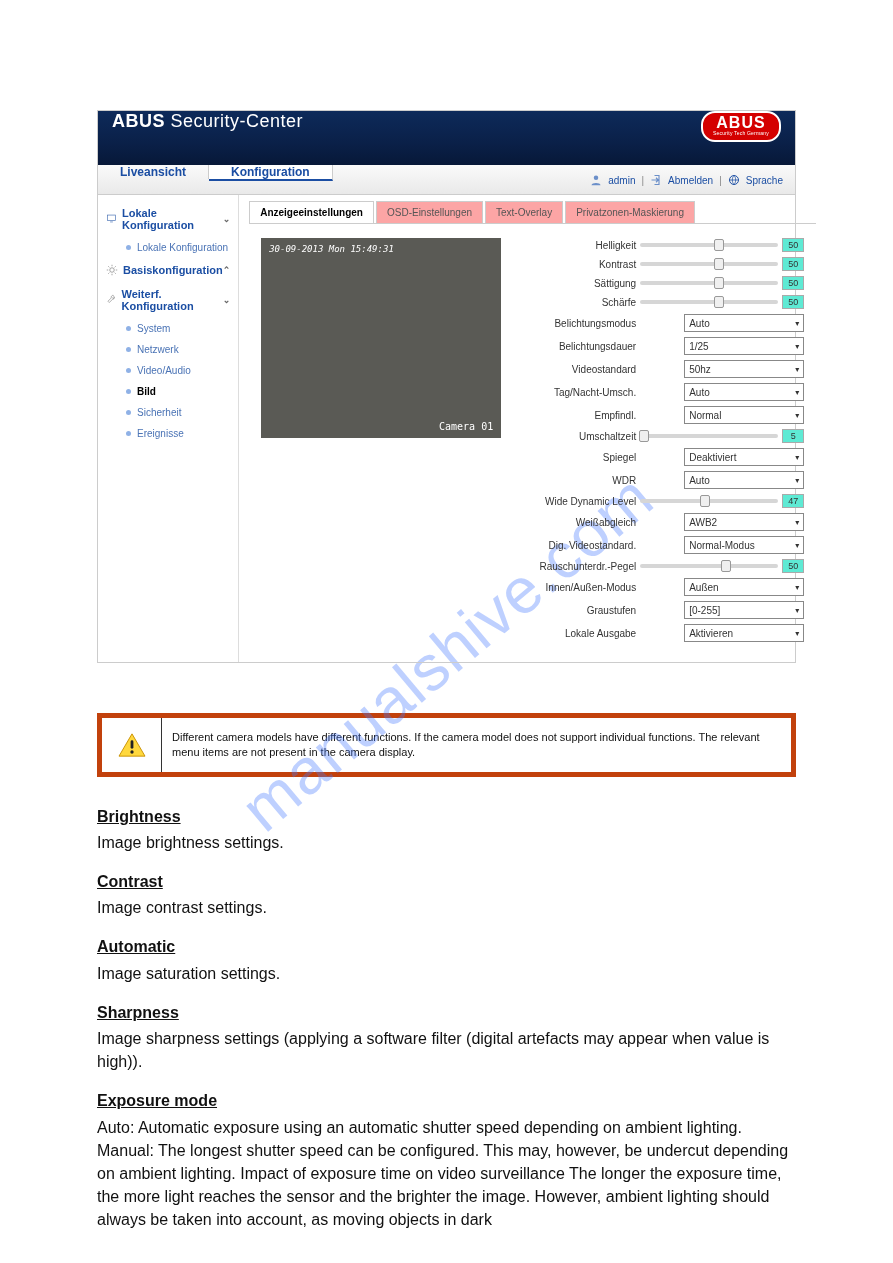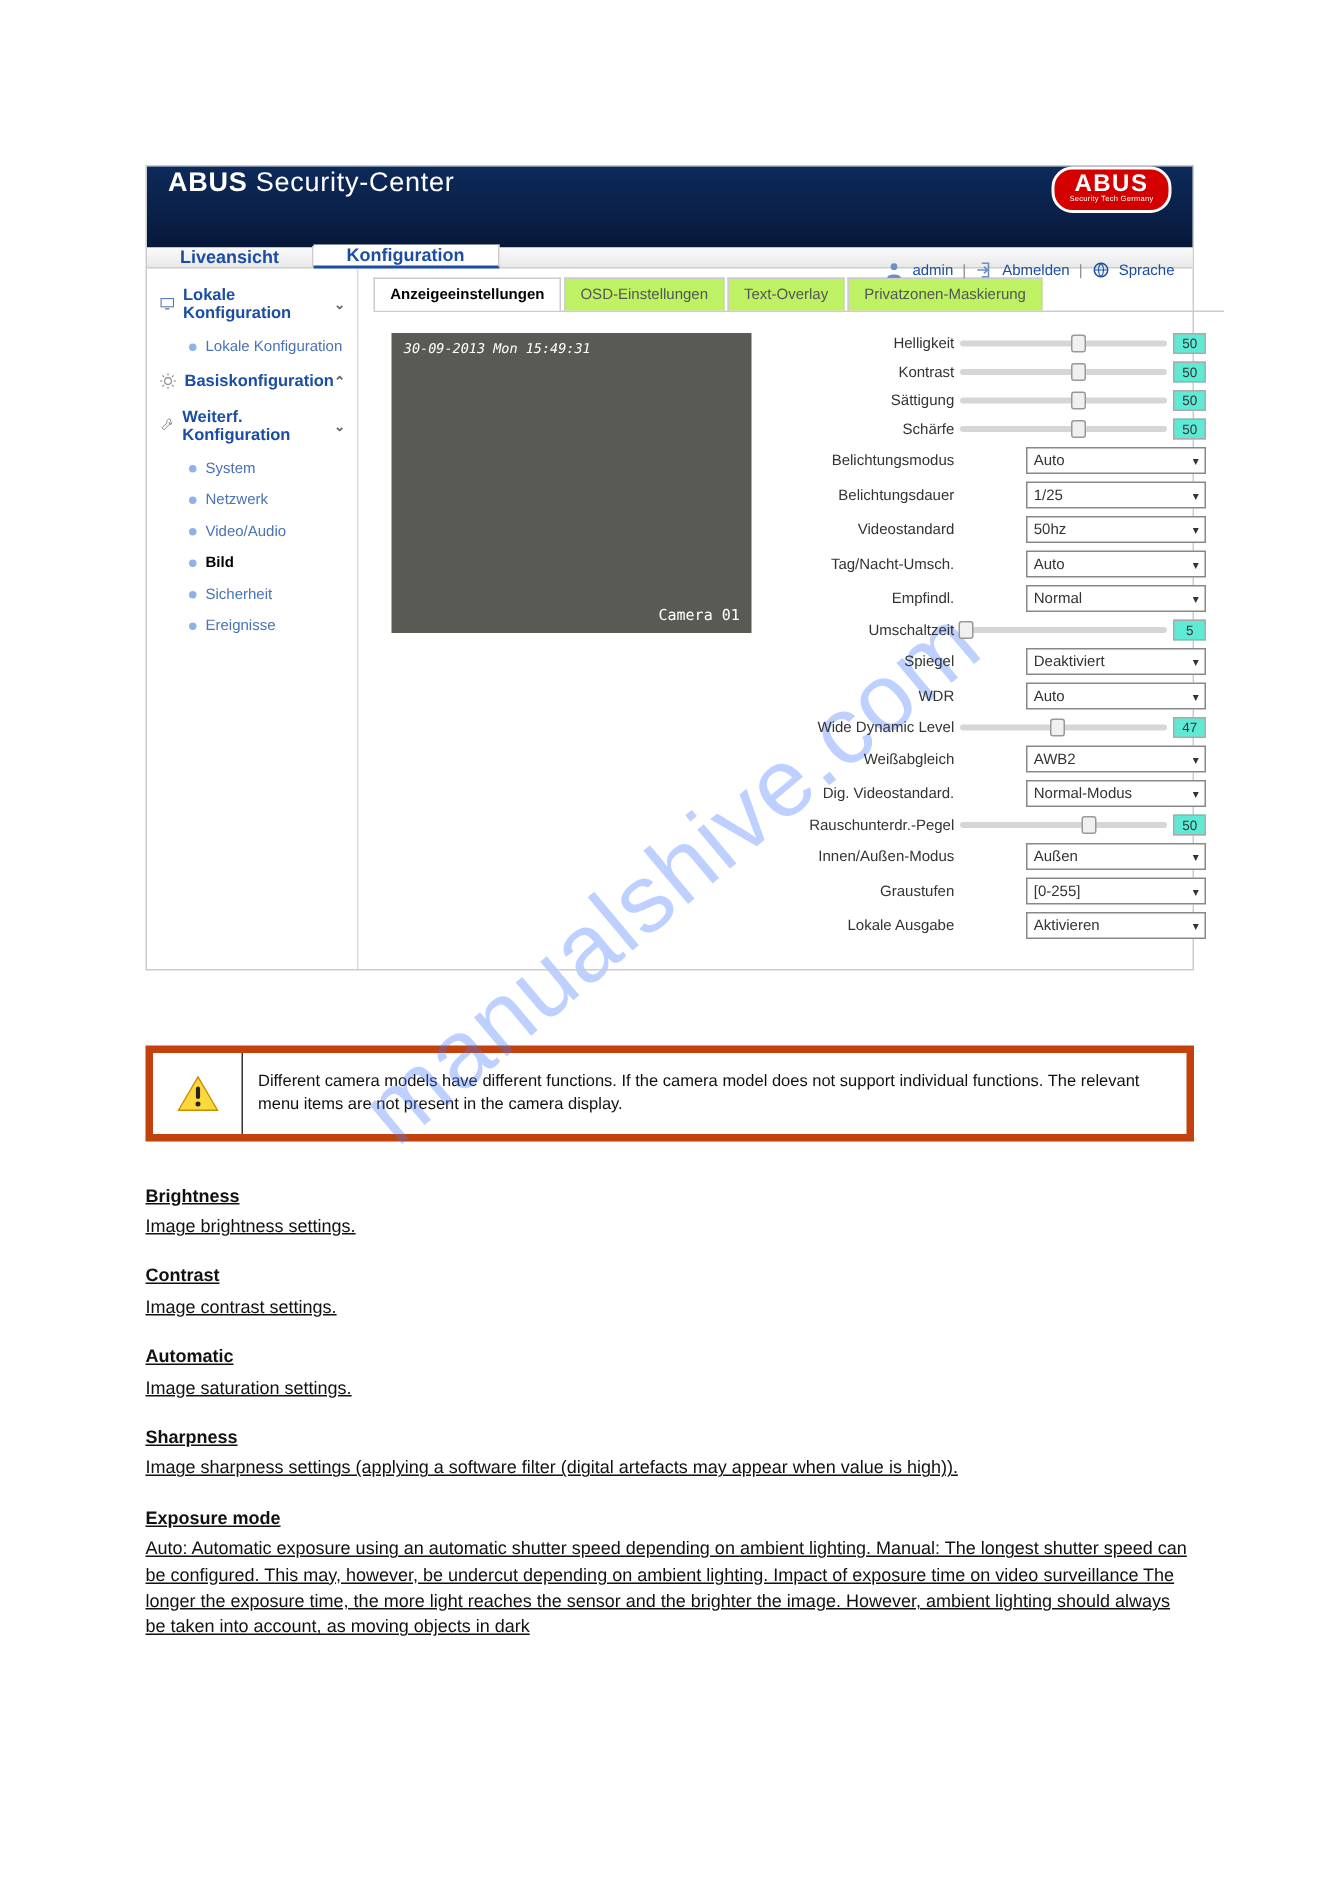--- a/index.html
+++ b/index.html
@@ -5,38 +5,38 @@
   * { box-sizing: border-box; margin: 0; padding: 0; }
   body { font-family: Arial, sans-serif; font-size: 11px; color: #333; background: #fff; }
   .page { width: 893px; margin: 0 auto; padding: 110px 97px 50px 97px; position: relative; }
   .app-frame { border: 1px solid #ccc; position: relative; }
   .hdr { background: linear-gradient(#0d2a5a,#0a2048 60%,#071838); color:#fff; height:54px; display:flex; align-items:flex-start; justify-content:space-between; padding:0 14px; }
   .hdr-title { font-size:18px; font-weight:bold; letter-spacing:0.5px; }
   .hdr-title .thin { font-weight:normal; }
   .logo { background:#d40000; border-radius:14px; padding:2px 10px 4px 10px; text-align:center; line-height:1; border:2px solid #fff; }
   .logo .big { color:#fff; font-weight:bold; font-size:16px; letter-spacing:1px; display:block; }
   .logo .tag { color:#fff; font-size:5px; display:block; letter-spacing:0.2px; }
-  .tabbar { background:linear-gradient(#fafafa,#e9e9e9); border-bottom:1px solid #ccc; height:14px; display:flex; align-items:flex-end; position:relative; }
+  .tabbar { background:linear-gradient(#fafafa,#e9e9e9); border-bottom:1px solid #ccc; height:30px; display:flex; align-items:flex-start; position:relative; }
   .tab { padding:0 22px; display:flex; align-items:center; font-size:12px; font-weight:bold; color:#1b4ea3; border-right:1px solid #ccc; cursor:pointer; }
   .tab.active { background:#fff; color:#1b4ea3; border-bottom:2px solid #1b4ea3; margin-bottom:-1px; }
   .userbar { position:absolute; right:12px; top:0; height:30px; display:flex; align-items:center; gap:6px; color:#1b4ea3; font-size:10px; }
   .userbar .sep { color:#888; }
   .userbar .ic { width:12px; height:12px; display:inline-flex; align-items:center; justify-content:center; }
   .body2 { display:flex; }
   .sidebar { width:160px; border-right:1px solid #ddd; padding:6px 0; }
   .sb-group { padding:6px 8px; font-size:11px; color:#1b4ea3; font-weight:bold; display:flex; align-items:center; justify-content:space-between; cursor:pointer; }
   .sb-group .lead { display:flex; align-items:center; gap:5px; }
   .sb-ic { width:12px;height:12px;display:inline-block; }
   .chev { font-size:9px; color:#666; }
   .sb-sub { padding:5px 0 5px 28px; font-size:10px; color:#4a73b5; display:flex; align-items:center; gap:6px; cursor:pointer; }
   .sb-sub.active { color:#000; font-weight:bold; }
   .bullet { width:5px;height:5px;border-radius:50%;background:#8fb1e6;display:inline-block; }
   .content { flex:1; padding:6px 0 6px 10px; }
   .ctabs { display:flex; border-bottom:1px solid #ccc; }
-  .ctab { padding:5px 10px; font-size:10px; color:#555; border:1px solid #ccc; border-bottom:none; margin-right:2px; background:#bef264; cursor:pointer; }
+  .ctab { padding:5px 10px; font-size:10px; color:#555; border:1px solid #ccc; border-bottom:none; margin-right:2px; background:#fca5a5; cursor:pointer; }
   .ctab.active { background:#fff; font-weight:bold; color:#000; }
   .panel { padding:14px 12px; display:flex; gap:30px; }
   .preview { width:240px; height:200px; background:#5a5a55; position:relative; color:#fff; font-family:monospace; font-size:9px; }
   .preview .ts { position:absolute; top:6px; left:8px;font-style:italic; }
   .preview .cam { position:absolute; bottom:6px; right:8px; font-size:10px;}
   .settings { flex:1; display:flex; flex-direction:column; gap:5px;text-align:right; }
   .row { display:flex; align-items:center; gap:4px; }
   .row .lbl { width:105px; font-size:10px; color:#333; }
   .slider-wrap { flex:1; display:flex; align-items:center; gap:4px; }
   .slider { flex:1; height:4px; background:#d6d6d6; position:relative; border-radius:2px; }
@@ -44,21 +44,21 @@
   .valbox { width:22px; height:14px; border:1px solid #aaa; font-size:9px; display:flex; align-items:center; justify-content:center; background:#5eead4; }
   .sel { width:120px; height:18px; border:1px solid #888; font-size:10px; background:#fff; display:flex; align-items:center; justify-content:space-between; padding:0 4px; cursor:pointer;margin-left:44px; }
   .sel .arr { font-size:8px; color:#333; }
   .watermark { position:absolute; left:50%; top:50%; transform:translate(-50%,-45%) rotate(-40deg); font-size:64px; color:rgba(70,120,255,0.35); font-weight:400; pointer-events:none; white-space:nowrap; letter-spacing:1px; font-family:Arial,sans-serif; }
 
   .infobox { border:5px solid #c2410c; margin-top:50px; display:flex; }
   .infobox .icon-cell { width:60px; border-right:1px solid #333; display:flex; align-items:center; justify-content:center; }
   .warn-tri { width:30px; height:26px; }
   .infobox .txt { flex:1; padding:12px 10px; font-size:11px; color:#111; line-height:1.35; }
 
-  .doc-text { margin-top:28px; font-size:12px; color:#111; line-height:1.45;text-decoration:underline; }
+  .doc-text { margin-top:28px; font-size:16px; color:#111; line-height:1.45; }
   .doc-text .sect { margin-bottom:16px; }
   .doc-text .h { font-weight:bold; text-decoration:underline; margin-bottom:3px; display:inline-block; }
 </style>
 </head>
 <body>
 <div class="page">
 
 <div class="watermark">manualshive.com</div>
 
 <div class="app-frame">

